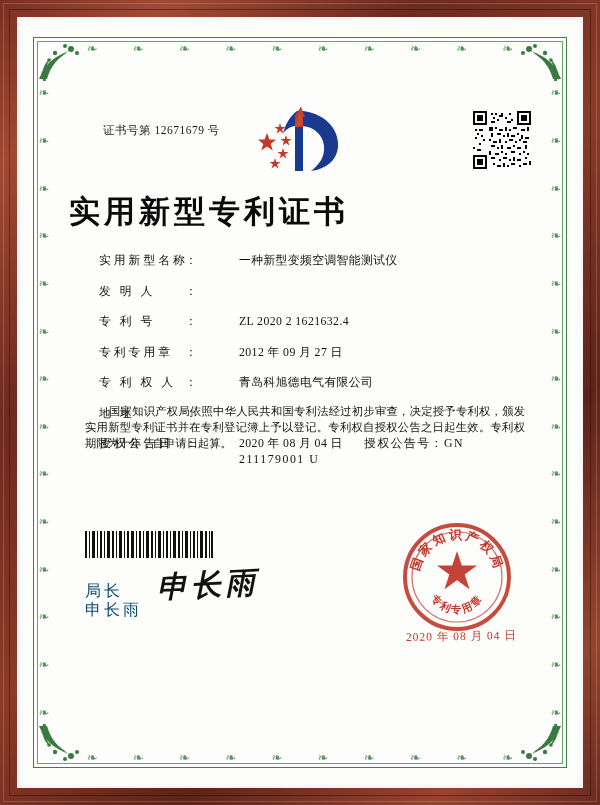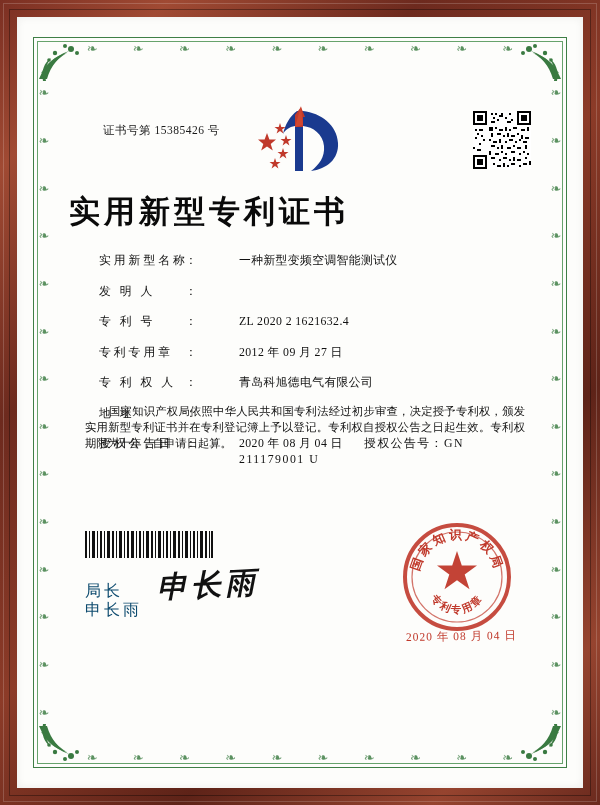--- a/index.html
+++ b/index.html
@@ -378,21 +378,21 @@
           <circle cx="30" cy="7" r="2"></circle>
           <path d="M8 42 C6 32 9 24 16 19 C11 26 9 33 11 42 Z"></path>
           <circle cx="20" cy="14" r="2.2"></circle>
           <circle cx="14" cy="21" r="1.8"></circle>
         </g>
       </svg>
     </div>
 
     <div class="content">
 
-      <div class="cert-no">证书号第 15385426 号</div>
+      <div class="cert-no">证书号第 12671679 号</div>
 
       <div class="qr">
         <svg width="58" height="58" viewBox="0 0 29 29" shape-rendering="crispEdges">
           <rect width="29" height="29" fill="#fff"></rect>
           <g fill="#000">
             <rect x="0" y="0" width="7" height="1"></rect>
               <rect x="0" y="0" width="1" height="7"></rect>
             <rect x="6" y="0" width="1" height="7"></rect>
               <rect x="0" y="6" width="7" height="1"></rect>
             <rect x="2" y="2" width="3" height="3"></rect>

